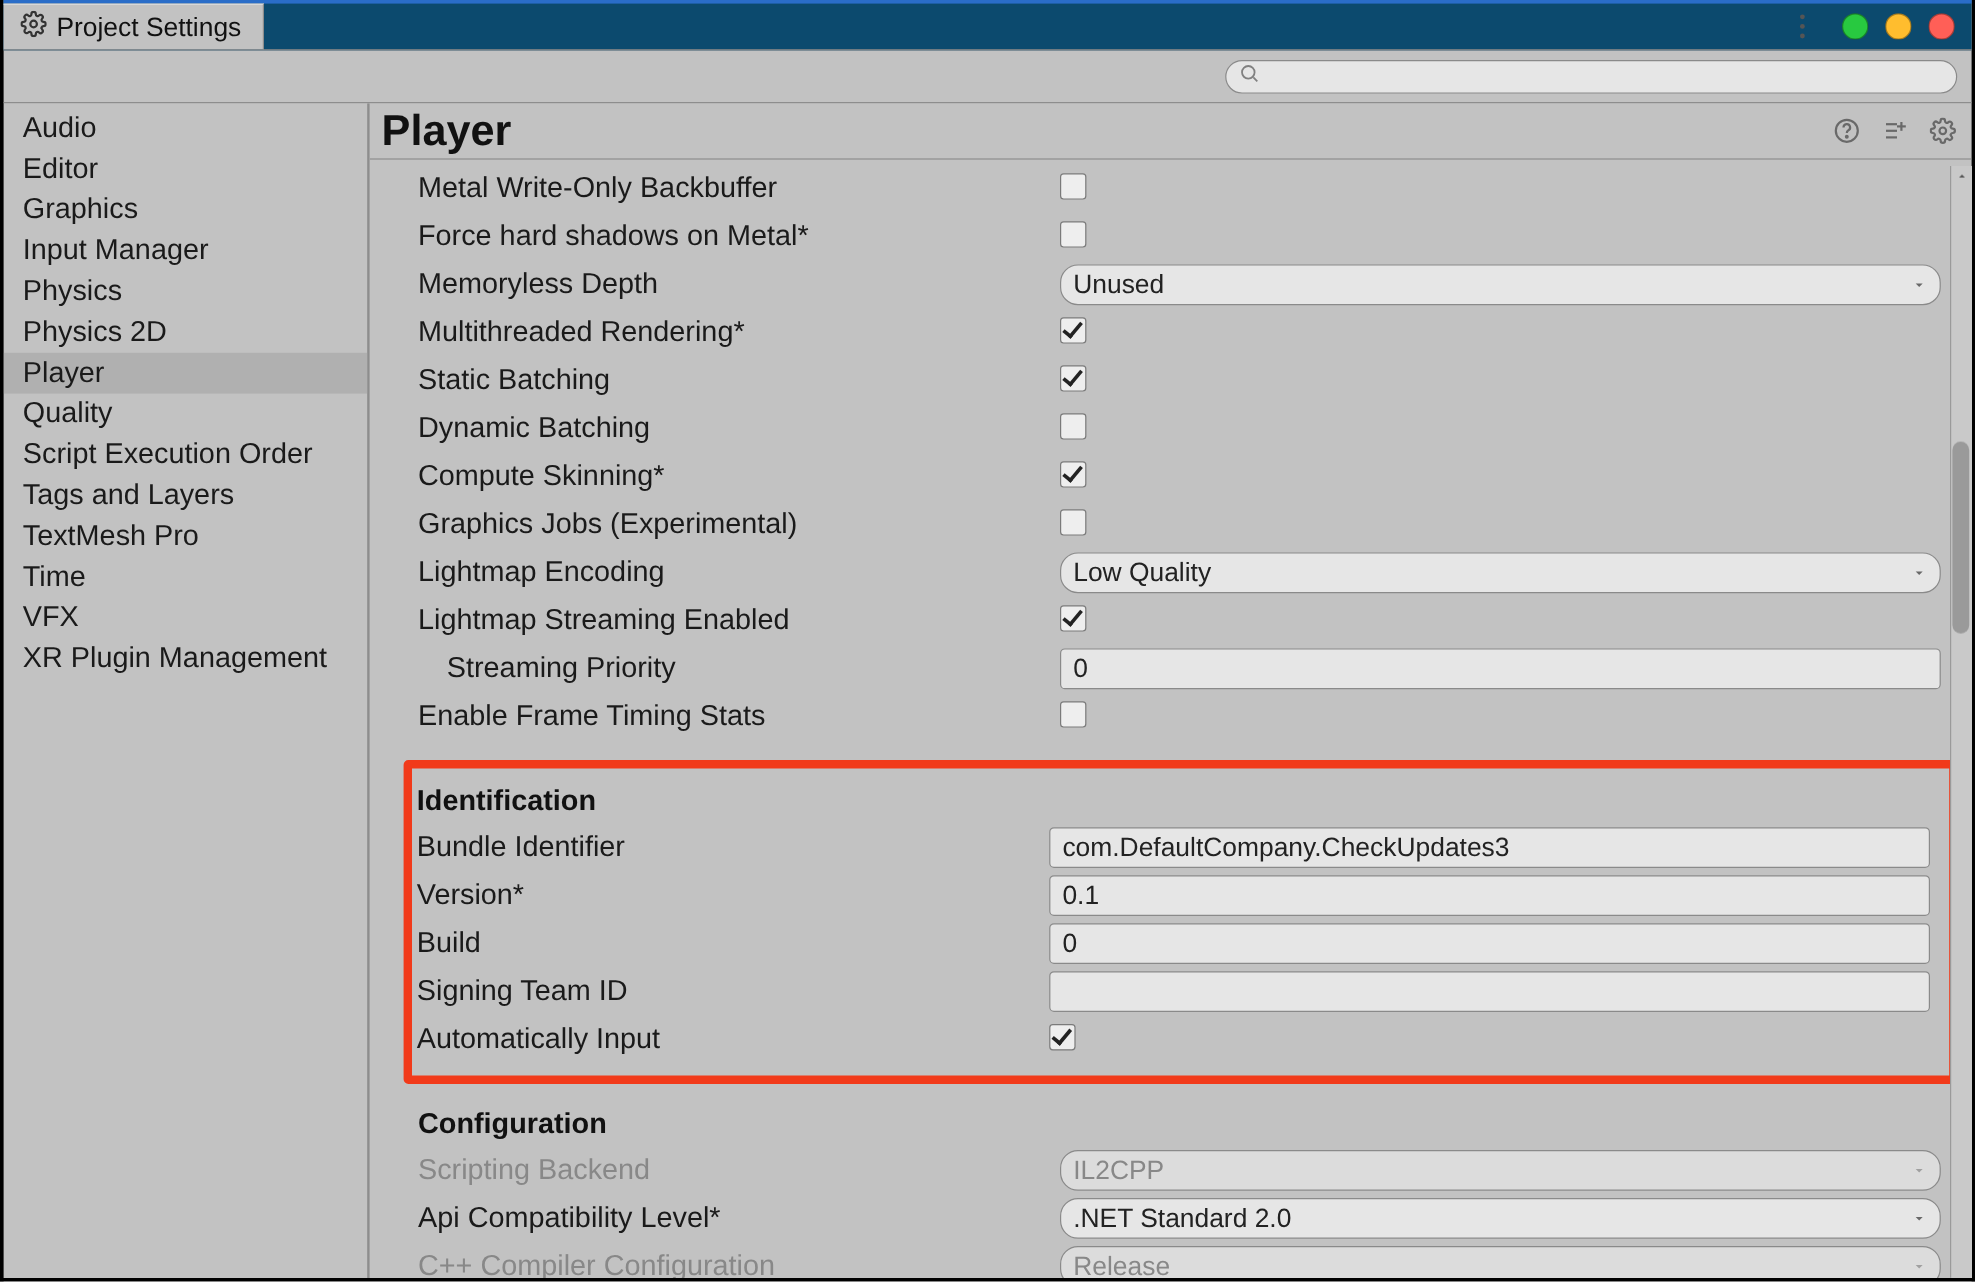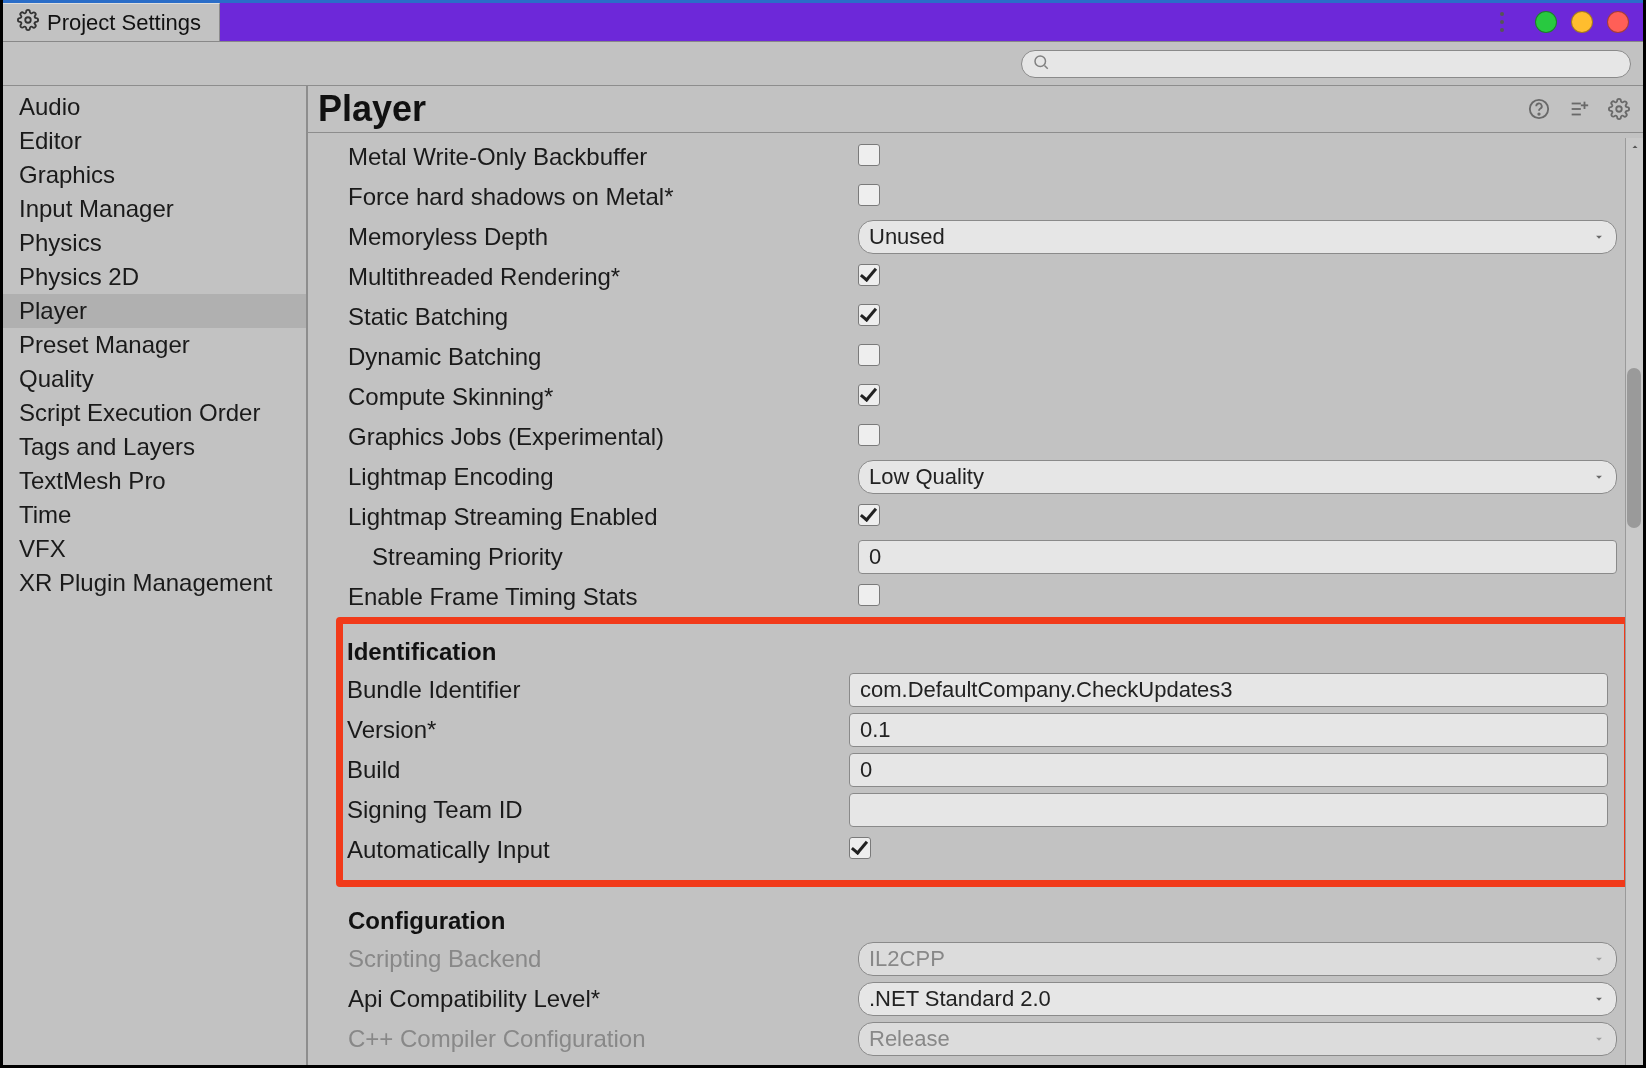--- a/index.html
+++ b/index.html
@@ -1,21 +1,21 @@
 <!DOCTYPE html>
 <html><head>
 <meta charset="utf-8">
 <style>
 * { box-sizing: border-box; margin: 0; padding: 0; font-family: -apple-system, BlinkMacSystemFont, "Segoe UI", Helvetica, Arial, sans-serif; }
 html, body { width: 1646px; height: 1068px; background: #c2c2c2; overflow: hidden; }
 
 .outer-border { border: 3px solid #000; border-top-width: 0; width: 100%; height: 100%; display: flex; flex-direction: column; background: #c2c2c2; }
 
 
-.tab-bar { height: 42px; background: #6d28d9; display: flex; align-items: flex-end; position: relative; border-top: 3px solid #2a6dc8; border-bottom: 1px solid #888; }
+.tab-bar { height: 42px; background: #0c4a6e; display: flex; align-items: flex-end; position: relative; border-top: 3px solid #2a6dc8; border-bottom: 1px solid #888; }
 .tab { background: #c2c2c2; height: 38px; display: flex; align-items: center; padding: 0 18px 0 14px; font-size: 22px; color: #111; border-right: 1px solid #8d8d8d; border-top: 1px solid #dedede; }
 .tab svg { margin-right: 8px; }
 .win-buttons { position: absolute; right: 14px; top: 8px; display: flex; gap: 14px; align-items: center; }
 .dots3 { width: 18px; display: flex; flex-direction: column; gap: 4px; align-items: center; margin-right: 10px; }
 .dots3 span { width: 4px; height: 4px; background: #555; border-radius: 50%; }
 .circle { width: 22px; height: 22px; border-radius: 50%; border: 1px solid rgba(0,0,0,0.35); }
 .c-green { background: #28c940; }
 .c-yellow { background: #ffbd2e; }
 .c-red { background: #ff5f57; }
 
@@ -32,37 +32,37 @@
 .side-item.sel { background: #b0b0b0; }
 
 .main { flex: 1; position: relative; overflow: hidden; display: flex; flex-direction: column; }
 .main-header { display: flex; align-items: center; justify-content: space-between; padding: 2px 12px 2px 10px; border-bottom: 1px solid #8d8d8d; }
 .main-title { font-size: 36px; font-weight: 700; color: #111; }
 .header-icons { display: flex; gap: 16px; align-items: center; }
 .header-icons .ic { width: 24px; height: 24px; display: flex; align-items: center; justify-content: center; opacity: .7; cursor: pointer; }
 
 .scroll { flex: 1; overflow-y: auto; padding: 4px 18px 8px 40px; }
 
-.row { display: flex; align-items: center; min-height: 40px; }
+.row { display: flex; align-items: center; min-height: 40px; gap: 25px; }
 .row .lbl { flex: 0 0 510px; font-size: 24px; color: #1a1a1a; }
 .row.sub .lbl { padding-left: 24px; }
 .row.disabled .lbl { color: #888; }
 .control { flex: 1; margin-right: 8px; }
 
 input[type=checkbox].cb { width: 22px; height: 22px; border: 1px solid #7a7a7a; border-radius: 3px; background: #eee; appearance: none; position: relative; cursor: pointer; }
 input[type=checkbox].cb:checked::after { content: ""; position: absolute; left: 5px; top: 0px; width: 6px; height: 13px; border: solid #222; border-width: 0 3px 3px 0; transform: rotate(40deg); }
 
 .sel-box { display: flex; align-items: center; justify-content: space-between; width: 100%; height: 34px; background: #e6e6e6; border: 1px solid #8a8a8a; border-radius: 15px; padding: 0 10px; font-size: 22px; color: #222; cursor: pointer; }
 .sel-box.disabled { color: #888; background: #dcdcdc; }
 .sel-box svg { opacity: .7; }
 
 input.txt { width: 100%; height: 34px; background: #e6e6e6; border: 1px solid #8a8a8a; border-radius: 4px; padding: 0 10px; font-size: 22px; color: #222; outline: none; }
 
 .sect-title { font-weight: 700; font-size: 24px; color: #111; padding: 8px 0 4px 0; }
-.highlight-box { border: 7px solid #f13a1a; border-radius: 4px; padding: 6px 8px 10px 4px; margin: 0 -6px 12px -12px; }
+.highlight-box { border: 7px solid #f13a1a; border-radius: 4px; padding: 6px 8px 10px 4px; margin: 16px -6px 12px -12px; }
 .highlight-box .row .lbl { flex: 0 0 502px; }
 
 
 .vtrack { position: absolute; right: 0; top: 52px; bottom: 0; width: 18px; background: #c9c9c9; border-left: 1px solid #9a9a9a; }
 .varrow { height: 18px; display: flex; align-items: center; justify-content: center; }
 .vthumb { position: absolute; right: 2px; top: 230px; width: 14px; height: 160px; background: #9a9a9a; border-radius: 7px; }
 </style>
 </head>
 <body>
 
@@ -103,21 +103,20 @@
 
   <div class="body">
     <div class="sidebar">
       <div class="side-item"><span>Audio</span></div>
       <div class="side-item"><span>Editor</span></div>
       <div class="side-item"><span>Graphics</span></div>
       <div class="side-item"><span>Input Manager</span></div>
       <div class="side-item"><span>Physics</span></div>
       <div class="side-item"><span>Physics 2D</span></div>
       <div class="side-item sel"><span>Player</span></div>
-      <div class="side-item"><span>Preset Manager</span></div>
       <div class="side-item"><span>Quality</span></div>
       <div class="side-item"><span>Script Execution Order</span></div>
       <div class="side-item"><span>Tags and Layers</span></div>
       <div class="side-item"><span>TextMesh Pro</span></div>
       <div class="side-item"><span>Time</span></div>
       <div class="side-item"><span>VFX</span></div>
       <div class="side-item"><span>XR Plugin Management</span></div>
     </div>
 
     <div class="main">

